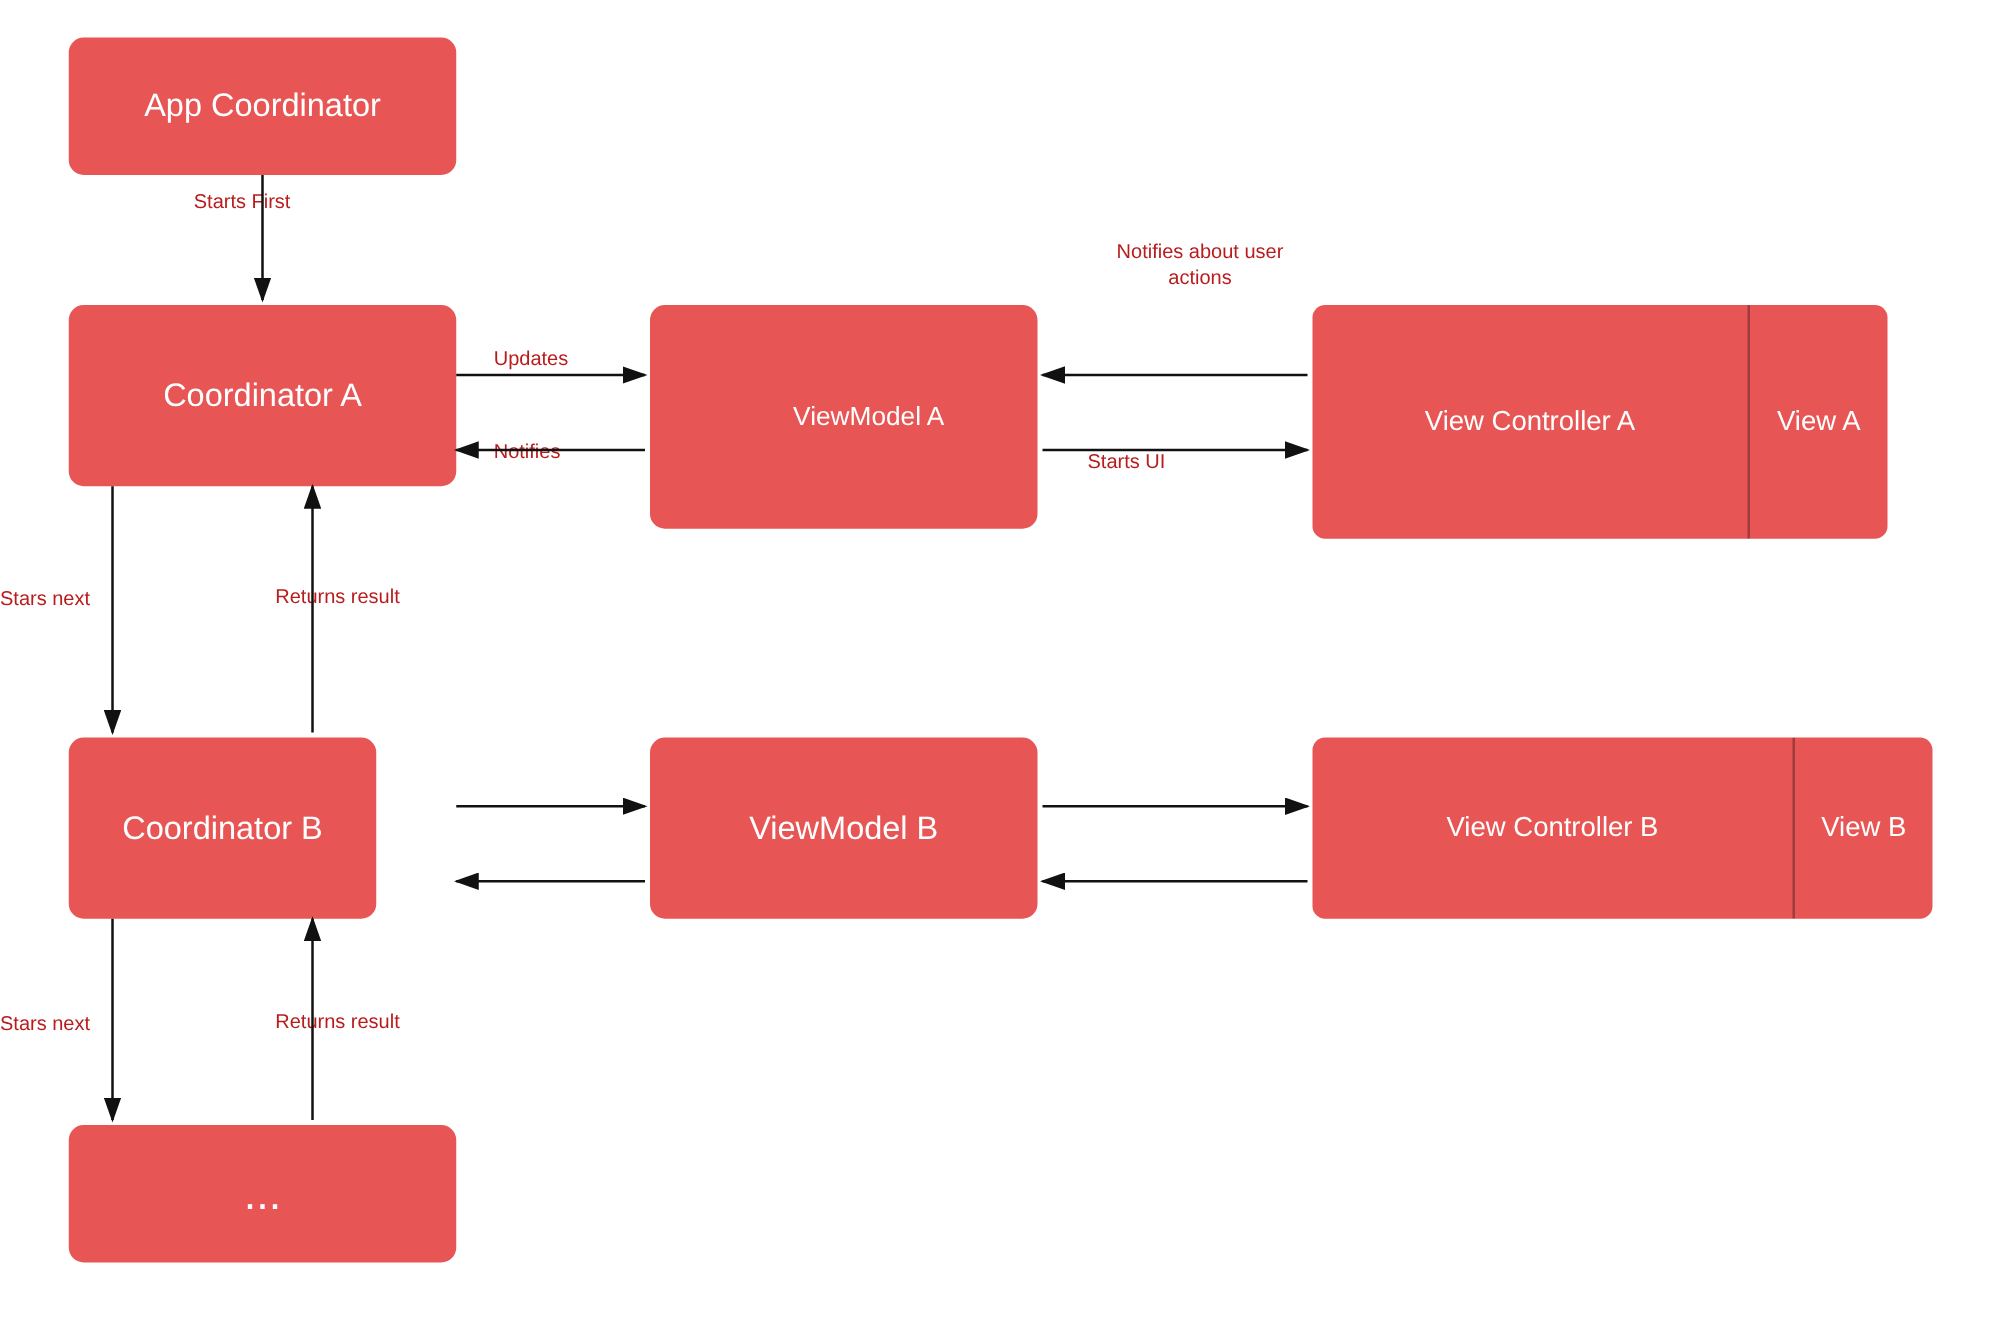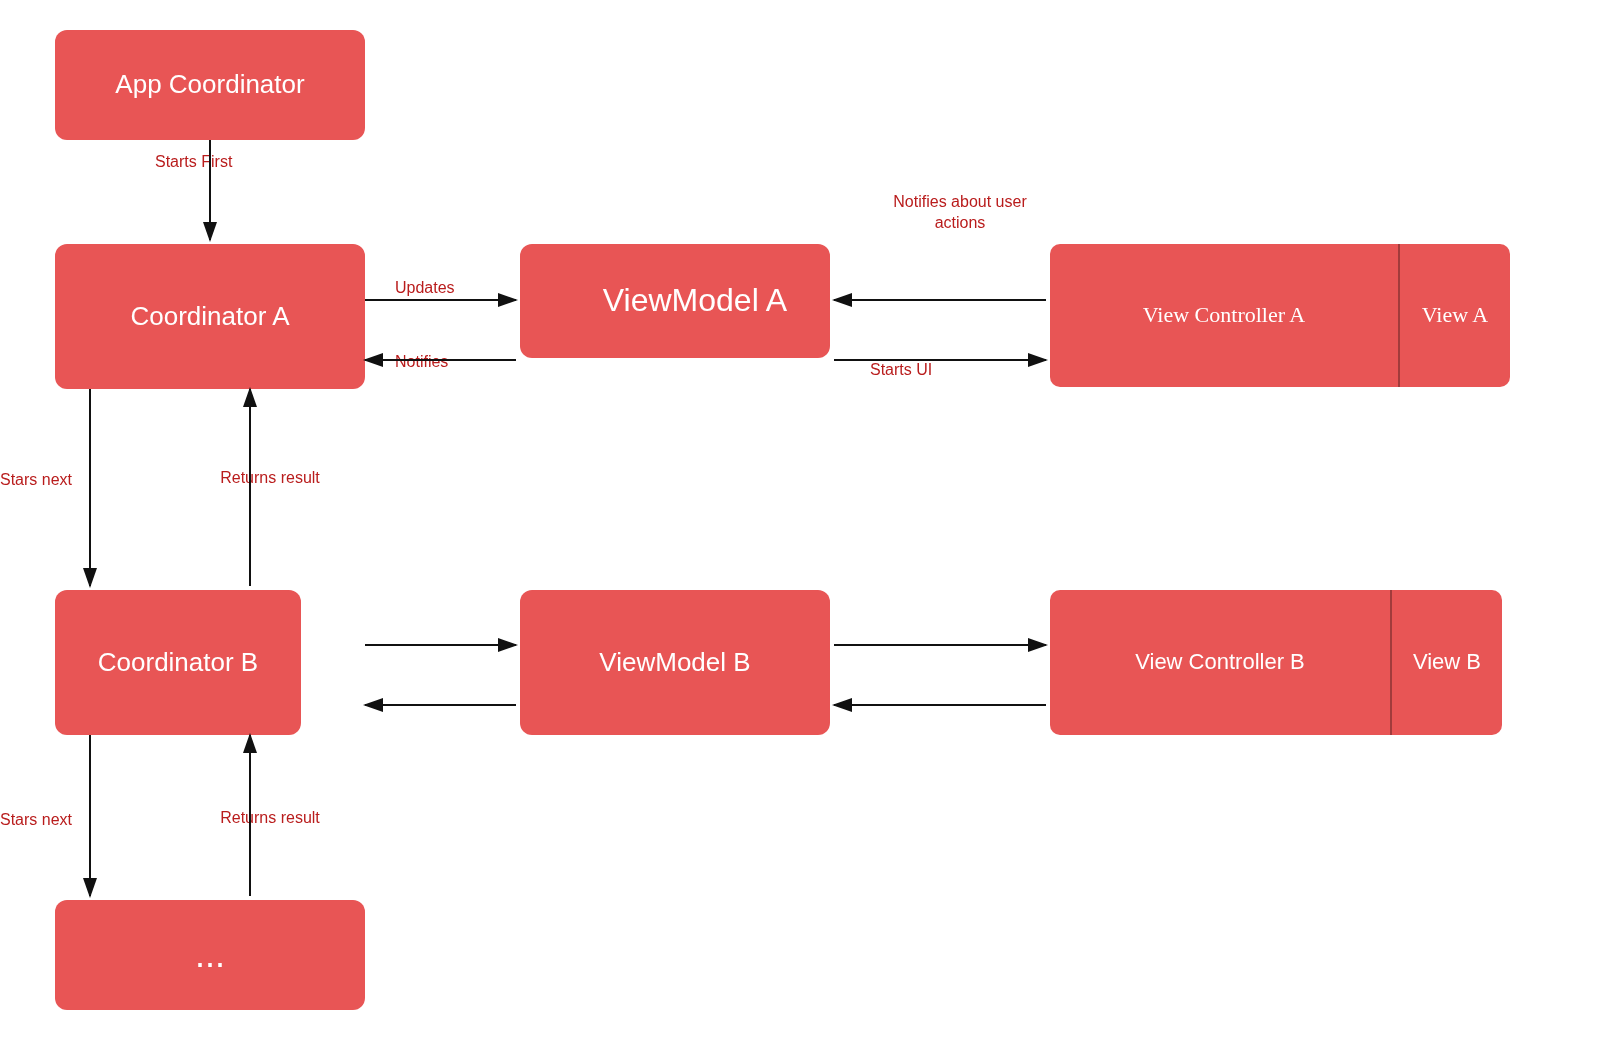--- a/index.html
+++ b/index.html
@@ -95,45 +95,45 @@
 <div class="diagram-container">
 
   <div class="box" style="left:55px; top:30px; width:310px; height:110px; font-size:26px;">
     <span>App Coordinator</span>
   </div>
 
   <div class="box" style="left:55px; top:244px; width:310px; height:145px; font-size:26px;">
     <span>Coordinator A</span>
   </div>
 
-  <div class="box" style="left:520px; top:244px; width:310px; height:114px; font-size:32px;padding-left:40px;">
+  <div class="box" style="left:520px; top:244px; width:310px; height:179px; font-size:21px;padding-left:40px;">
     <span>ViewModel A</span>
   </div>
 
-  <div class="box-split" style="left:1050px; top:244px; width:460px; height:143px;font-family:Liberation Serif, serif;">
+  <div class="box-split" style="left:1050px; top:244px; width:460px; height:187px;">
     <div class="left-part">
       <span>View
 Controller
 A</span>
     </div>
     <div class="divider"></div>
     <div class="right-part">
       <span>View A</span>
     </div>
   </div>
 
   <div class="box" style="left:55px; top:590px; width:246px; height:145px; font-size:26px;">
     <span>Coordinator B</span>
   </div>
 
   <div class="box" style="left:520px; top:590px; width:310px; height:145px; font-size:26px;">
     <span>ViewModel B</span>
   </div>
 
-  <div class="box-split" style="left:1050px; top:590px; width:452px; height:145px;">
+  <div class="box-split" style="left:1050px; top:590px; width:496px; height:145px;">
     <div class="left-part">
       <span>View
 Controller
 B</span>
     </div>
     <div class="divider"></div>
     <div class="right-part">
       <span>View B</span>
     </div>
   </div>

